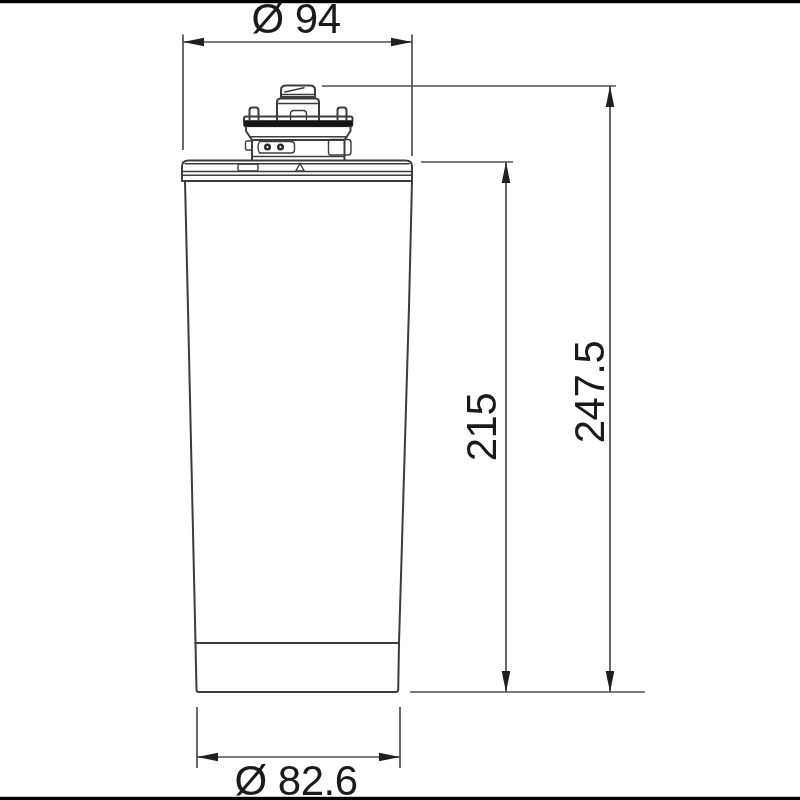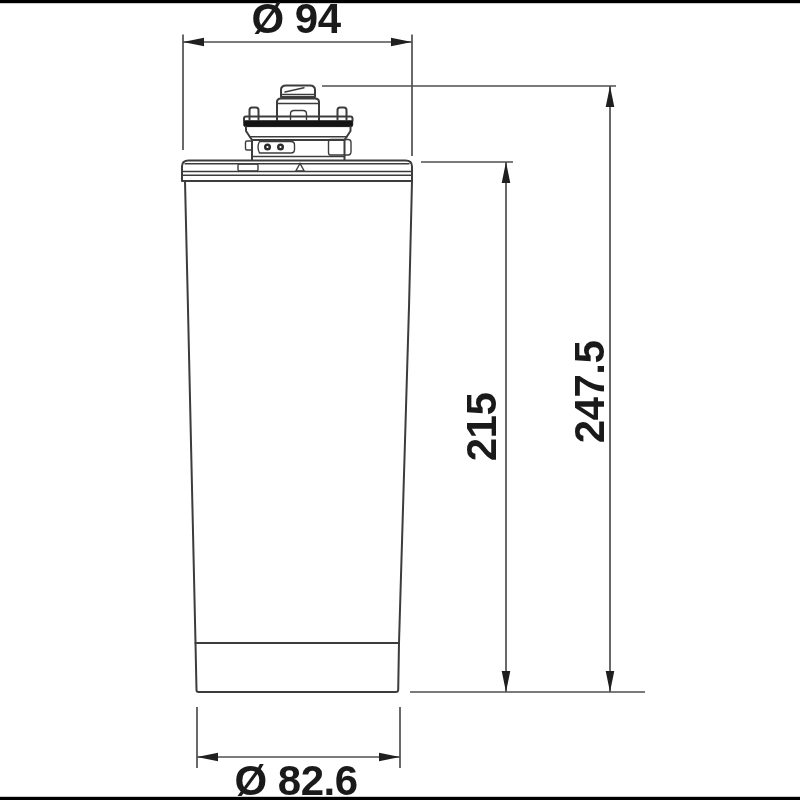--- a/index.html
+++ b/index.html
@@ -7,21 +7,20 @@
     padding: 0;
     background: #ffffff;
   }
   .stage {
     position: relative;
     width: 800px;
     height: 800px;
     background: #ffffff;
     overflow: hidden;
     font-family: "Liberation Sans", sans-serif;
-    font-weight: bold;
   }
   svg { display: block; }
   .outline {
     fill: none;
     stroke: #3c3c3c;
     stroke-width: 2;
     stroke-linejoin: round;
     stroke-linecap: round;
   }
   .inner-line {

